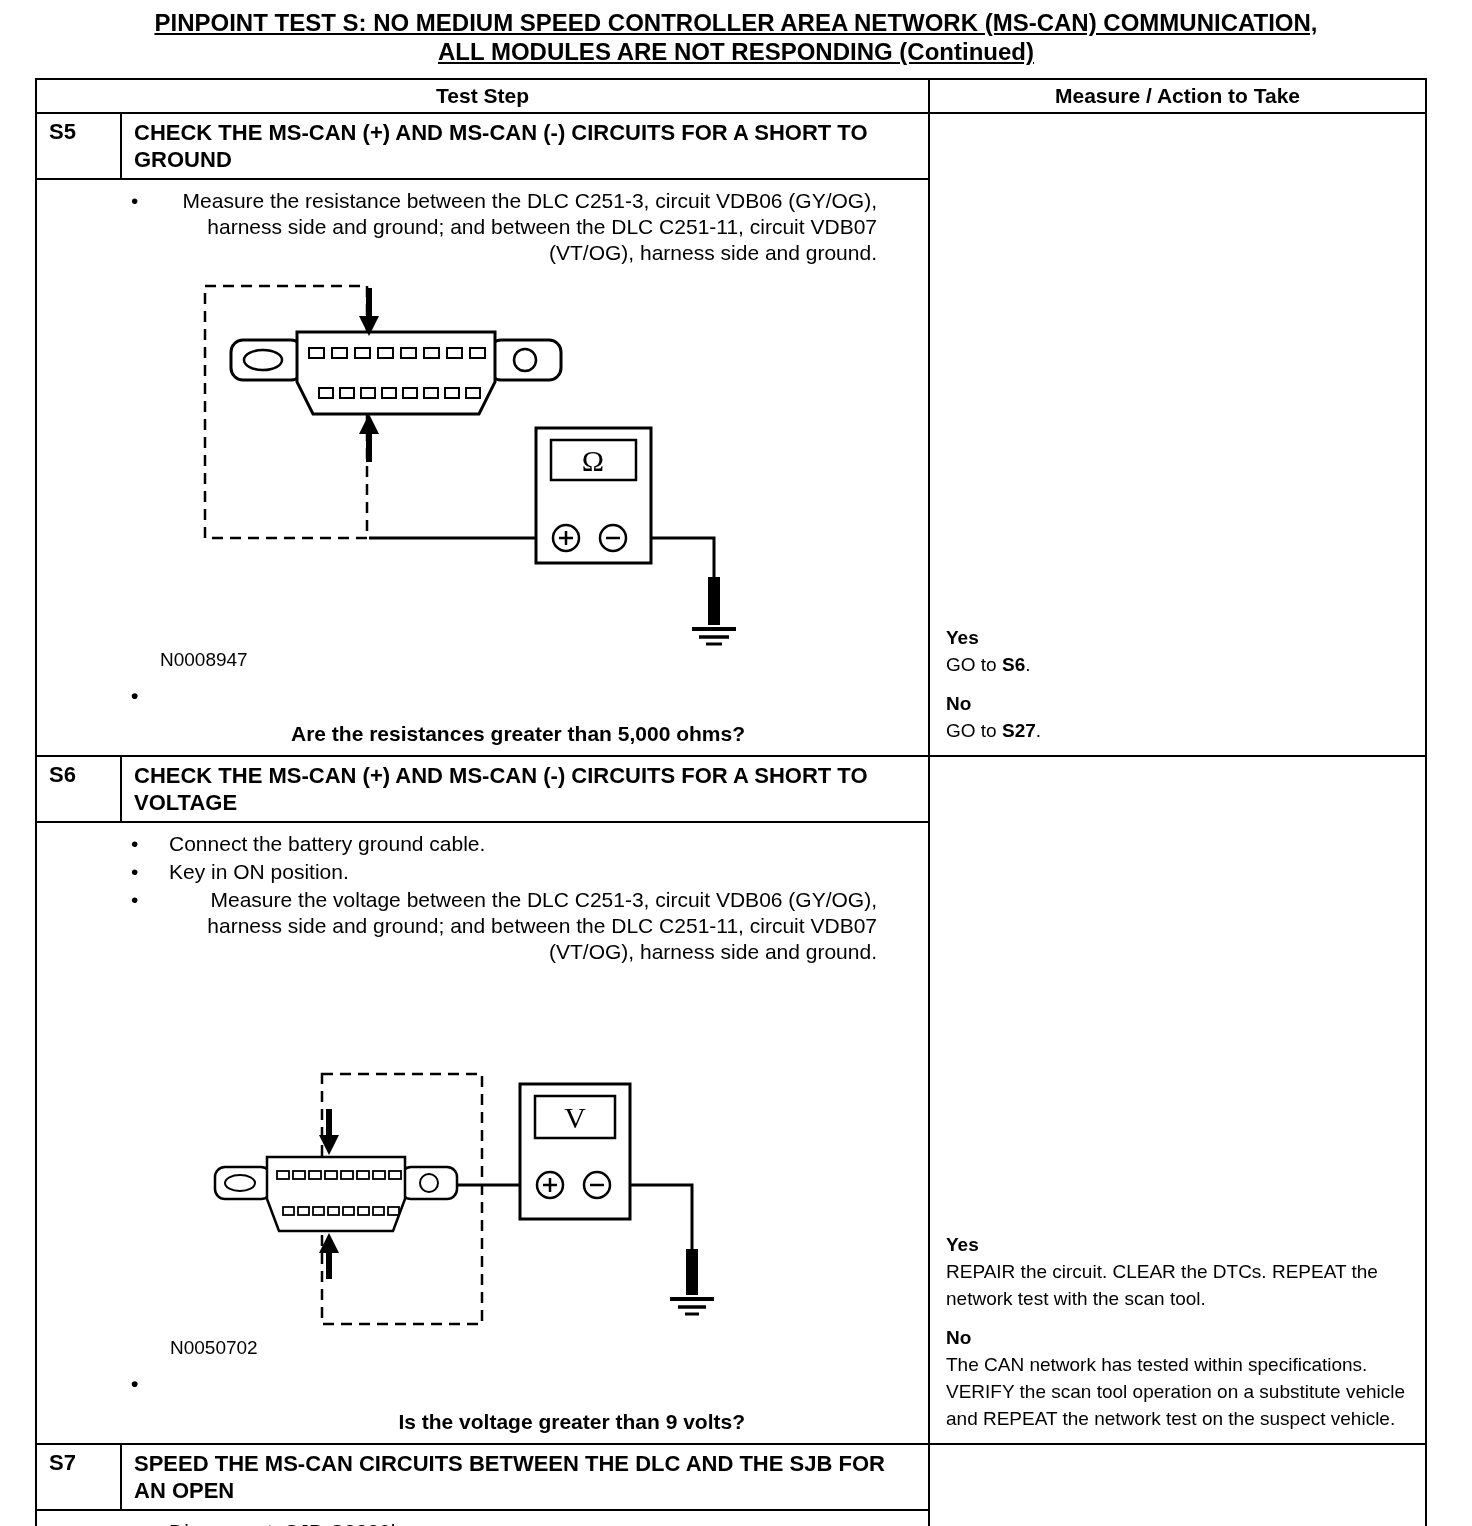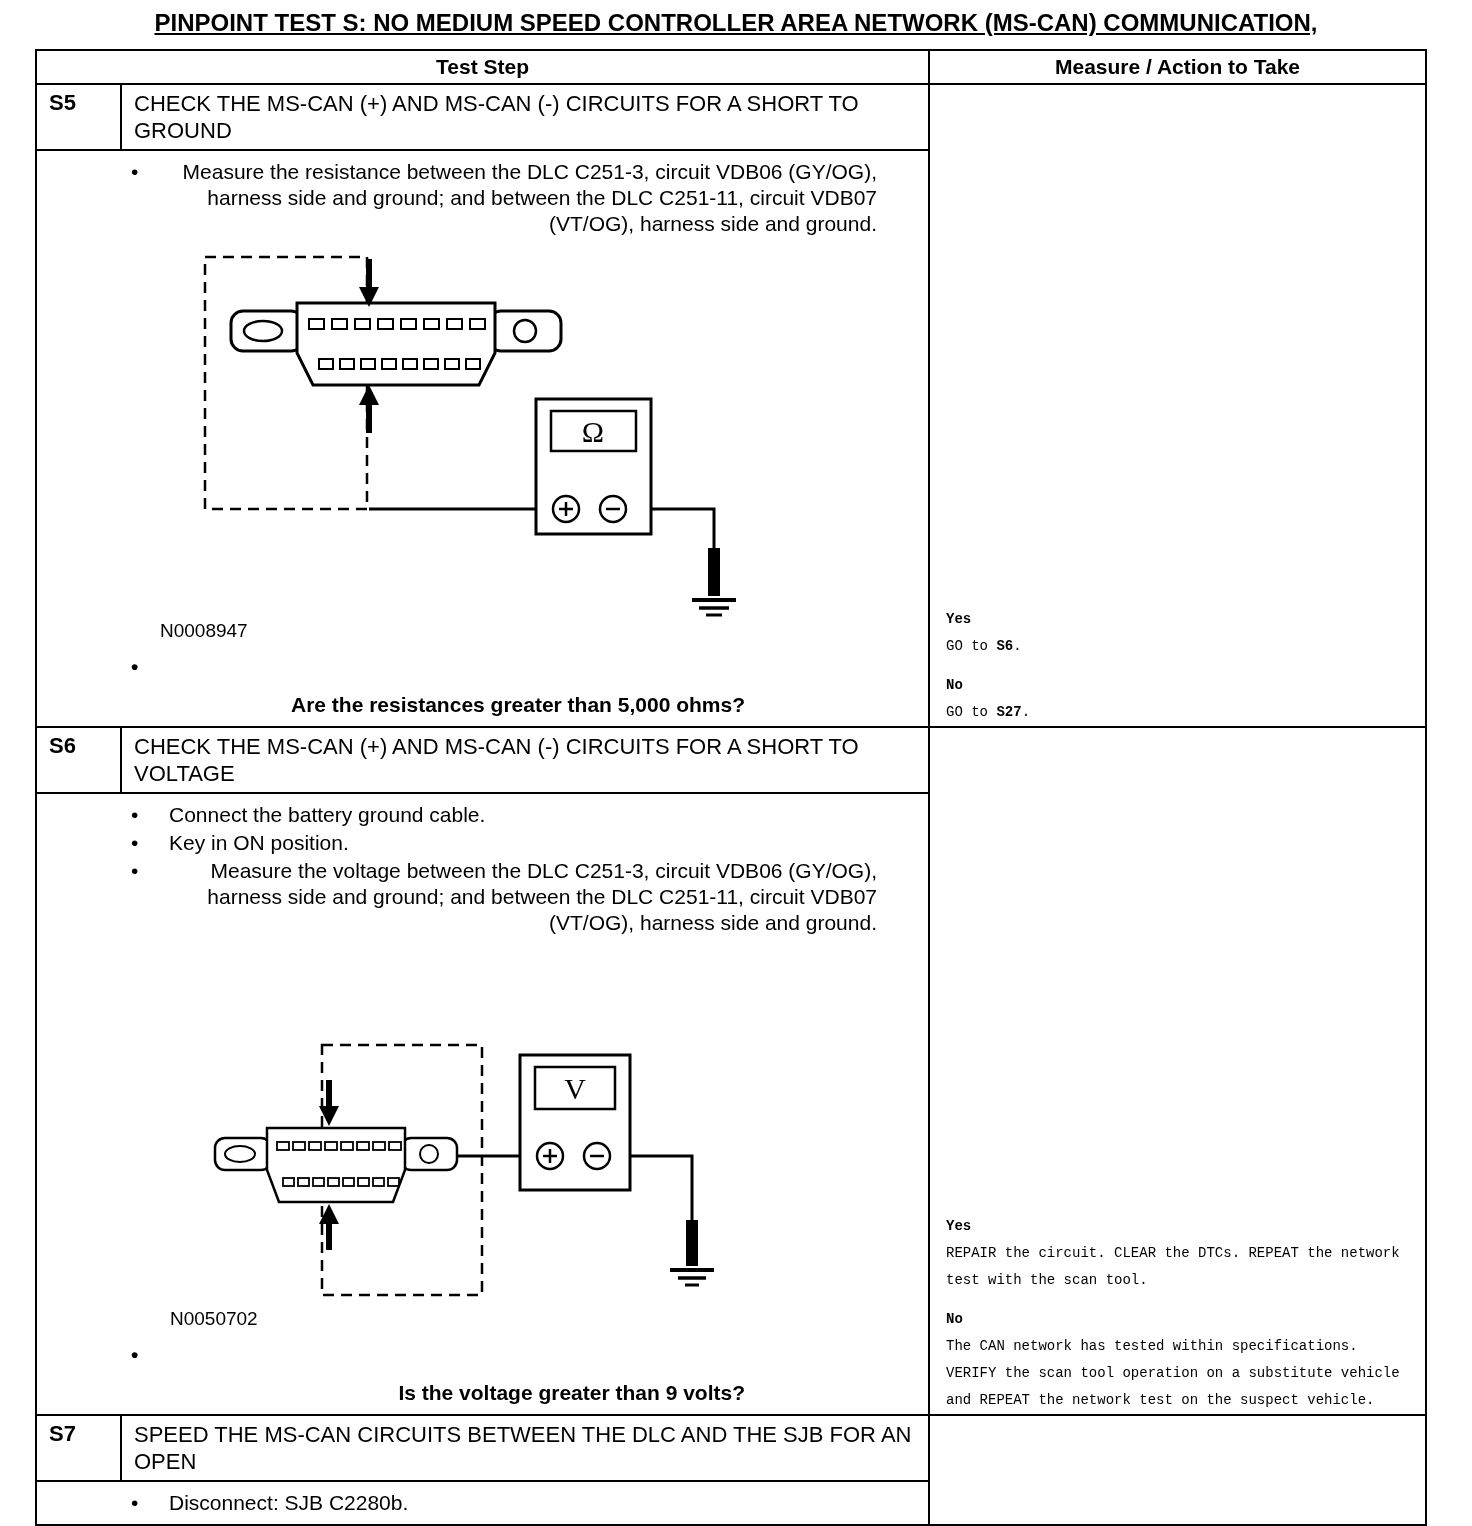--- a/index.html
+++ b/index.html
@@ -16,30 +16,30 @@
     text-decoration: underline;
   }
   .tablewrap { margin: 12px 0 0 35px; width: 1390px; border-radius: 7px; }
   table.pinpoint { border-collapse: collapse; table-layout: fixed; width: 1390px; }
   col.col-id { width: 85px; }
   col.col-step { width: 808px; }
   col.col-result { width: 497px; }
   th, td { border: 2px solid #000; vertical-align: top; }
   th { font-size: 21px; font-weight: bold; text-align: center; padding: 4px 0; height: 32px; }
   td.stepid { font-weight: bold; font-size: 22px; padding: 5px 0 0 12px; }
-  td.steptitle { font-weight: normal; font-size: 22px; line-height: 27px; padding: 5px 14px 5px 12px; }
+  td.steptitle { font-weight: bold; font-size: 22px; line-height: 27px; padding: 5px 14px 5px 12px; }
   tr.titlerow { height: 60px; }
   tr.h-s5body { height: 544px; }
   tr.h-s6body { height: 593px; }
   tr.h-s7body { height: 43px; }
   td.stepbody { padding: 6px 8px 6px 0; }
   td.result {
     vertical-align: bottom;
-    padding: 8px 10px 0 16px;
-    font-size: 14px; line-height: 27px; font-family: Liberation Mono, monospace;
+    padding: 8px 10px 11px 16px;
+    font-size: 19px; line-height: 27px;
   }
   .reslabel { font-weight: bold; }
   .reslabel.gap { margin-top: 12px; }
   .b { font-weight: bold; }
   .bullet { display: flex; font-size: 21px; line-height: 26px; margin: 2px 0; }
   .bullet .dot { flex: 0 0 38px; margin-left: 94px; }
   .bullet .dot::before { content: "\2022"; }
   .bullet .btext { max-width: 708px; text-align: right; }
   .bullet.q { font-weight: bold; margin-top: 12px; flex-direction: column; }
   .diagram.d1 { margin: 16px 0 0 156px; }
@@ -50,20 +50,21 @@
   .continued { width: 1425px; text-align: right; font-size: 23px; margin-top: 16px; }
   svg { display: block; }
 </style>
 </head>
 <body>
 
 <div class="page">
 
   <div class="doc-title">
     <div>PINPOINT TEST S: NO MEDIUM SPEED CONTROLLER AREA NETWORK (MS-CAN) COMMUNICATION,</div>
+    <div>ALL MODULES ARE NOT RESPONDING (Continued)</div>
   </div>
 
   <div class="tablewrap">
   <table class="pinpoint">
     <colgroup>
           <col class="col-id">
           <col class="col-step">
           <col class="col-result">
         </colgroup>
     <tbody>

